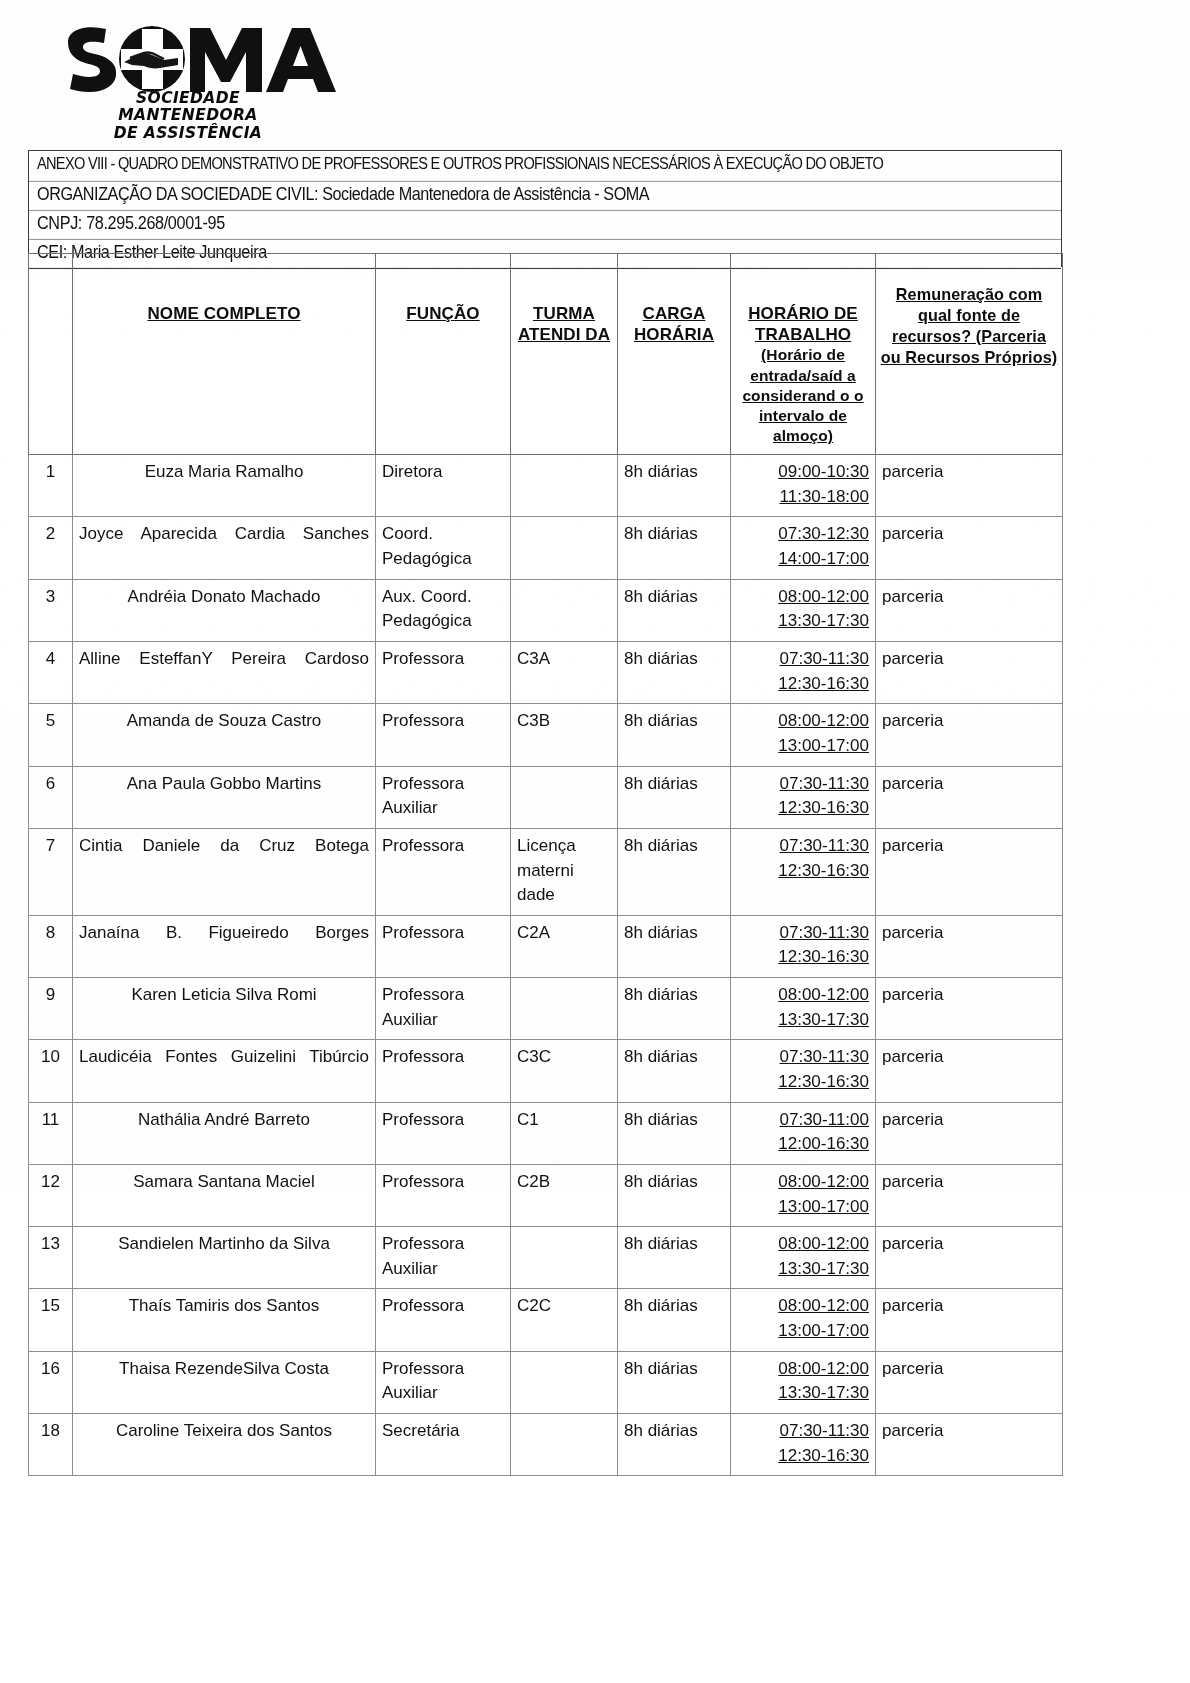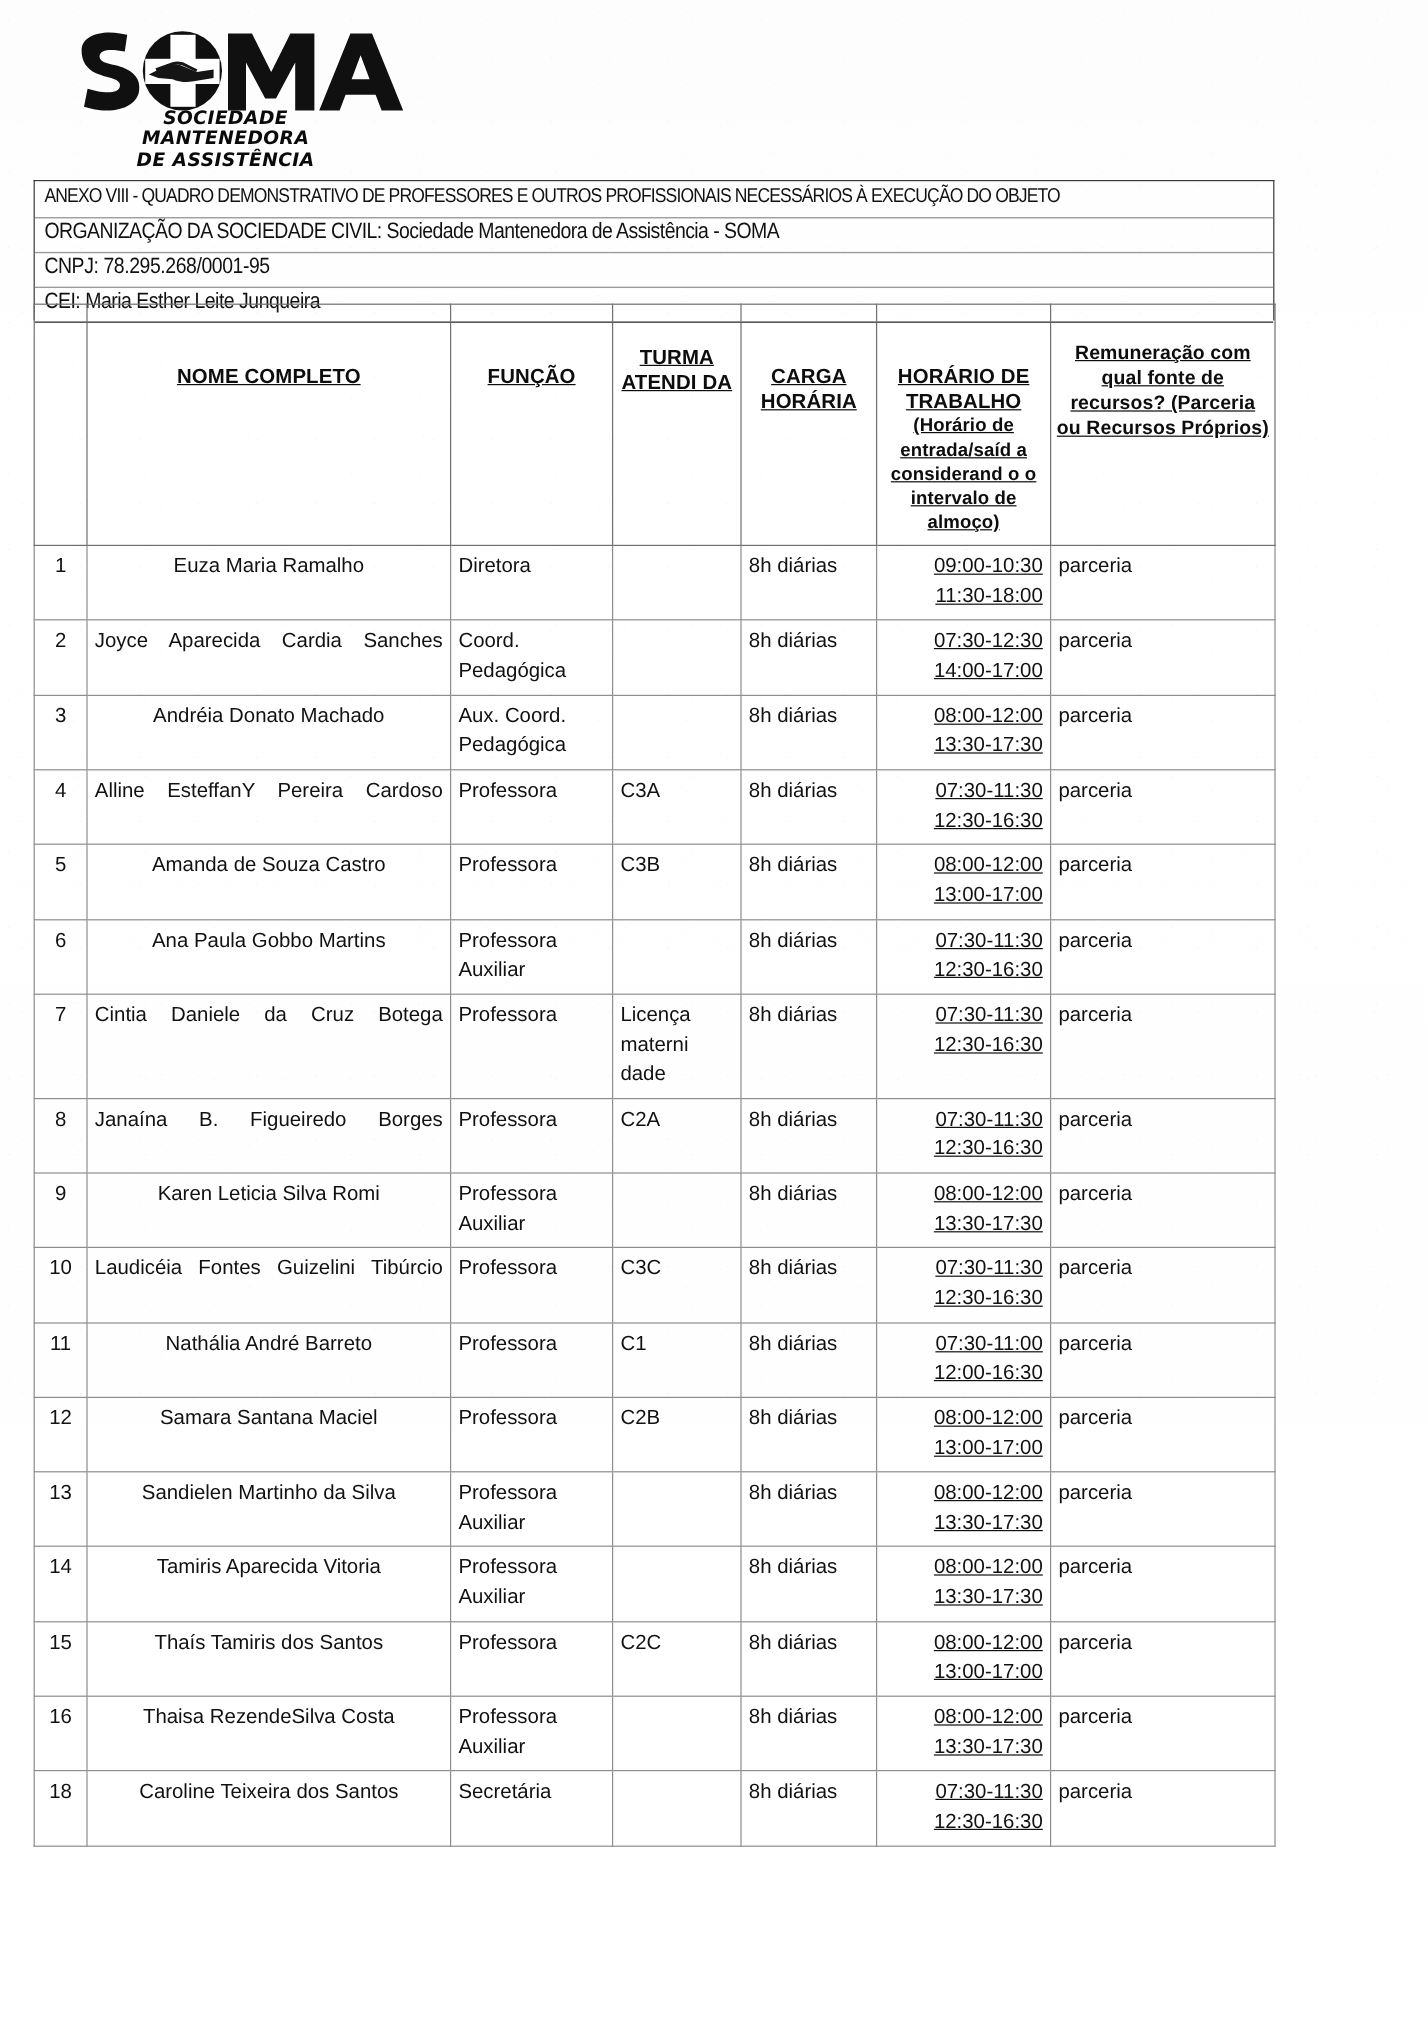--- a/index.html
+++ b/index.html
@@ -102,21 +102,21 @@
   th.h-nome{width:303px;}
   th.h-funcao{width:135px;}
   th.h-turma{width:107px;text-align:left;padding-left:10px;}
   th.h-carga{width:113px;}
   th.h-horario{width:145px;}
   th.h-remun{width:187px;}
 
   .h-nome-inner,.h-funcao-inner{
     display:block;padding-top:34px;
   }
-  .h-turma-inner{display:block;padding-top:18px;}
+  .h-turma-inner{display:block;padding-top:34px;}
   .h-carga-inner{display:block;padding-top:34px;}
   .h-horario-main{display:block;padding-top:34px;}
   .h-sub{display:block;font-weight:bold;font-size:15.5px;line-height:1.3;}
   .h-remun-inner{display:block;padding-top:14px;font-size:16.2px;line-height:1.3;}
 
   table.staff tbody td{
     font-size:17px;
     line-height:1.45;
     padding:5px 6px 7px 6px;
     color:#111;
@@ -330,30 +330,20 @@
             <td class="c-num">13</td>
             <td class="c-nome">Sandielen Martinho da Silva</td>
             <td class="c-funcao">Professora Auxiliar</td>
             <td class="c-turma"></td>
             <td class="c-carga">8h diárias</td>
             <td class="c-horario">08:00-12:00
 13:30-17:30</td>
             <td class="c-remun">parceria</td>
           </tr>
           <tr>
-            <td class="c-num">14</td>
-            <td class="c-nome">Tamiris Aparecida Vitoria</td>
-            <td class="c-funcao">Professora Auxiliar</td>
-            <td class="c-turma"></td>
-            <td class="c-carga">8h diárias</td>
-            <td class="c-horario">08:00-12:00
-13:30-17:30</td>
-            <td class="c-remun">parceria</td>
-          </tr>
-          <tr>
             <td class="c-num">15</td>
             <td class="c-nome">Thaís Tamiris dos Santos</td>
             <td class="c-funcao">Professora</td>
             <td class="c-turma">C2C</td>
             <td class="c-carga">8h diárias</td>
             <td class="c-horario">08:00-12:00
 13:00-17:00</td>
             <td class="c-remun">parceria</td>
           </tr>
           <tr>

